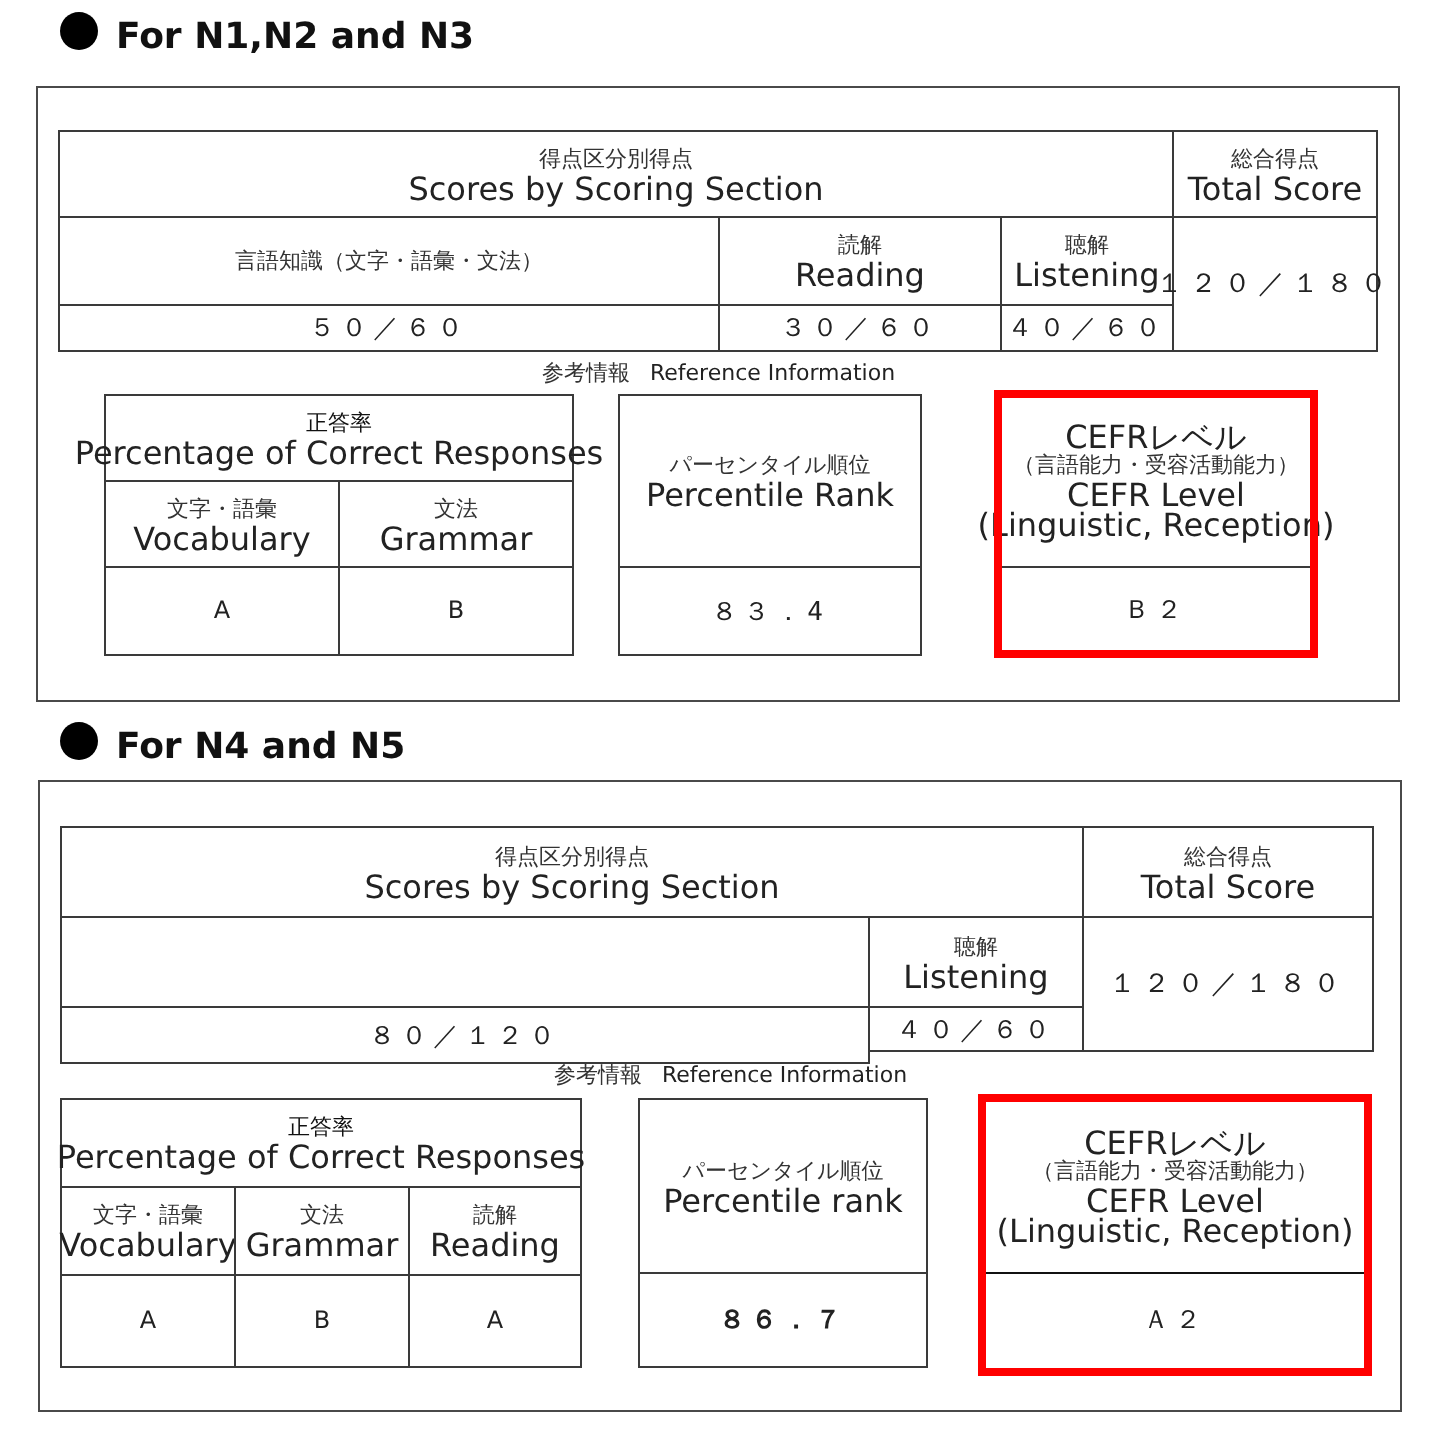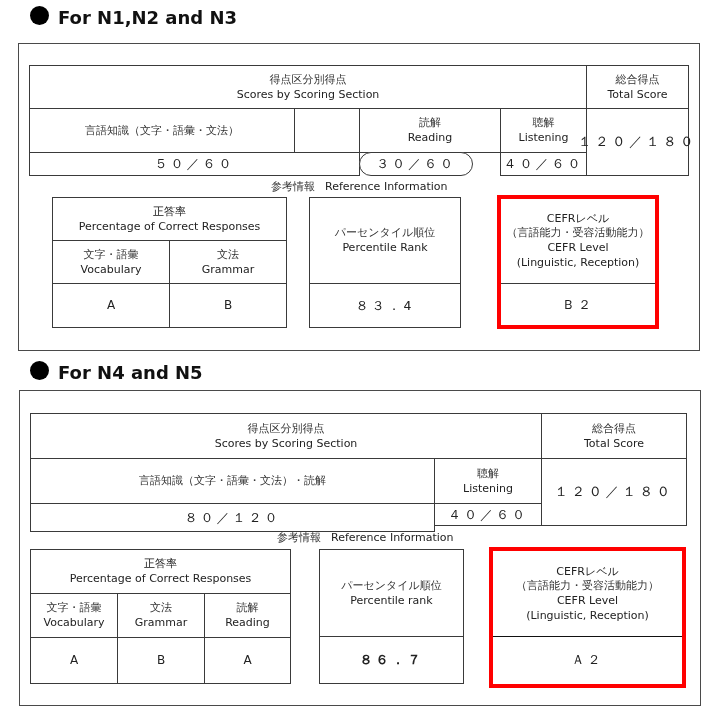--- a/index.html
+++ b/index.html
@@ -8,21 +8,21 @@
   .abs { position:absolute; box-sizing:border-box; }
   .title { font-family:"DejaVu Sans", sans-serif; font-weight:bold; font-size:18px;
            color:#111; letter-spacing:0px; white-space:nowrap; }
   .title .bullet { display:inline-block; width:19px; height:19px; border-radius:50%;
                    background:#000; vertical-align:-1px; margin-right:9px; }
   .outer { border:1.5px solid #4a4a4a; background:#fff; }
   .cell { position:absolute; box-sizing:border-box; border:1px solid #3a3a3a;
           display:flex; flex-direction:column; align-items:center; justify-content:center;
           text-align:center; background:#fff; }
   .jp { font-size:11px; line-height:14px; color:#333; white-space:nowrap; }
-  .en { font-size:11px; line-height:15px; color:#222; white-space:nowrap; }
+  .en { font-size:16px; line-height:15px; color:#222; white-space:nowrap; }
   .val { font-family:"DejaVu Sans Mono", "Liberation Mono", monospace; font-size:13px;
          letter-spacing:3px; color:#222; white-space:nowrap; }
   .valbig { font-family:"DejaVu Sans Mono", "Liberation Mono", monospace; font-size:13.5px;
             letter-spacing:3.5px; color:#222; white-space:nowrap; }
   .ref { font-size:11px; color:#222; white-space:nowrap; }
   .ref .jp { margin-right:10px; }
   .redbox { position:absolute; box-sizing:border-box; border:4px solid #ff0000; pointer-events:none; }
 </style>
 </head>
 <body>
@@ -36,39 +36,39 @@
 <div>
   <div class="cell" style="left:29px;top:65px;width:558px;height:44px;">
     <span class="jp">得点区分別得点</span>
     <span class="en">Scores by Scoring Section</span>
   </div>
   <div class="cell" style="left:586px;top:65px;width:103px;height:44px;">
     <span class="jp">総合得点</span>
     <span class="en">Total Score</span>
   </div>
 
-  <div class="cell" style="left:29px;top:108px;width:266px;height:45px;">
+  <div class="cell" style="left:29px;top:108px;width:331px;height:45px;">
     <span class="jp">言語知識（文字・語彙・文法）</span>
   </div>
   <div class="cell" style="left:359px;top:108px;width:142px;height:45px;">
     <span class="jp">読解</span>
     <span class="en">Reading</span>
   </div>
   <div class="cell" style="left:500px;top:108px;width:87px;height:45px;">
     <span class="jp">聴解</span>
     <span class="en">Listening</span>
   </div>
   <div class="cell" style="left:586px;top:108px;width:103px;height:68px;">
     <span class="valbig">１２０／１８０</span>
   </div>
 
   <div class="cell" style="left:29px;top:152px;width:331px;height:24px;">
     <span class="val">５０／６０</span>
   </div>
-  <div class="cell" style="left:359px;top:152px;width:114px;height:24px;border-radius:12px;">
+  <div class="cell" style="left:359px;top:152px;width:142px;height:24px;">
     <span class="val">３０／６０</span>
   </div>
   <div class="cell" style="left:500px;top:152px;width:87px;height:24px;">
     <span class="val">４０／６０</span>
   </div>
 </div>
 
 <div class="abs ref" style="left:271px;top:180px;">
   <span class="jp">参考情報</span><span>Reference Information</span>
 </div>
@@ -127,21 +127,20 @@
   <div class="cell" style="left:30px;top:413px;width:512px;height:46px;">
     <span class="jp">得点区分別得点</span>
     <span class="en">Scores by Scoring Section</span>
   </div>
   <div class="cell" style="left:541px;top:413px;width:146px;height:46px;">
     <span class="jp">総合得点</span>
     <span class="en">Total Score</span>
   </div>
 
   <div class="cell" style="left:30px;top:458px;width:405px;height:46px;">
-    <span class="jp">言語知識（文字・語彙・文法）・読解</span>
   </div>
   <div class="cell" style="left:434px;top:458px;width:108px;height:46px;">
     <span class="jp">聴解</span>
     <span class="en">Listening</span>
   </div>
   <div class="cell" style="left:541px;top:458px;width:146px;height:68px;">
     <span class="valbig">１２０／１８０</span>
   </div>
 
   <div class="cell" style="left:30px;top:503px;width:405px;height:29px;">

